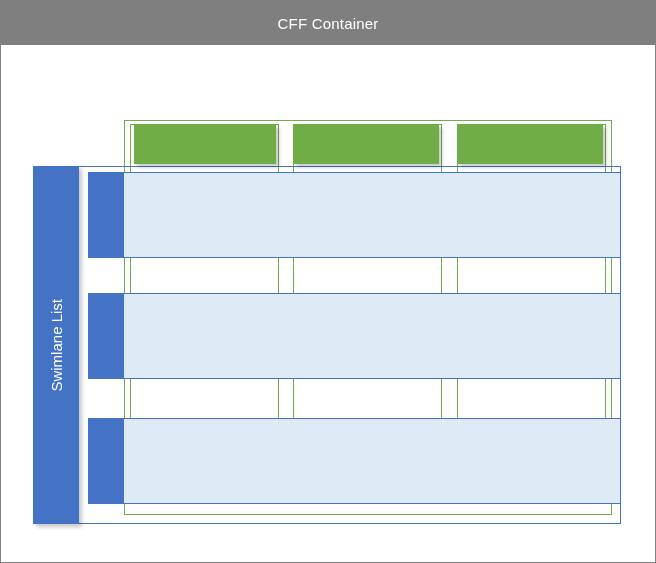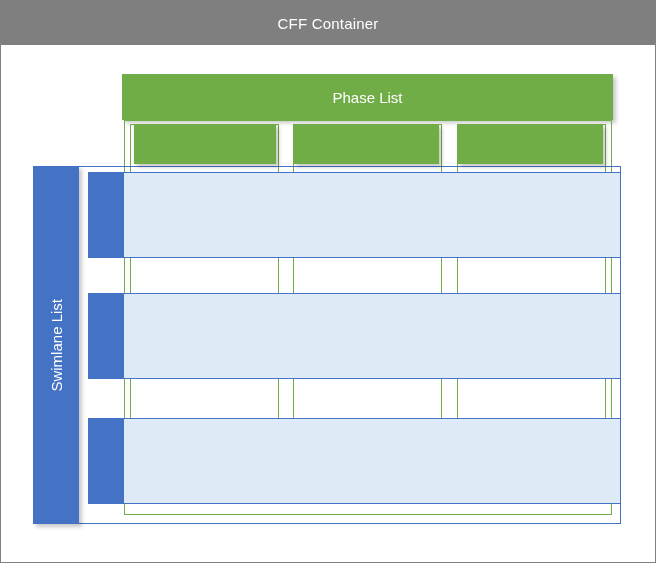--- a/index.html
+++ b/index.html
@@ -123,23 +123,20 @@
 <body>
 
 <div id="canvas">
 
   <div class="outer-frame"></div>
 
   <div class="cff-header">
     <span>CFF Container</span>
   </div>
 
-  <div class="phase-list-bar">
-    <span>Phase List</span>
-  </div>
 
   <div class="phase-outer-frame"></div>
 
   <div class="phase-col-body" style="left:130px; width:149px;"></div>
   <div class="phase-col-body" style="left:293px; width:149px;"></div>
   <div class="phase-col-body" style="left:457px; width:149px;"></div>
 
   <div class="swimlane-row-body" style="top:172px; height:86px;"></div>
   <div class="swimlane-row-body" style="top:293px; height:86px;"></div>
   <div class="swimlane-row-body" style="top:418px; height:86px;"></div>

